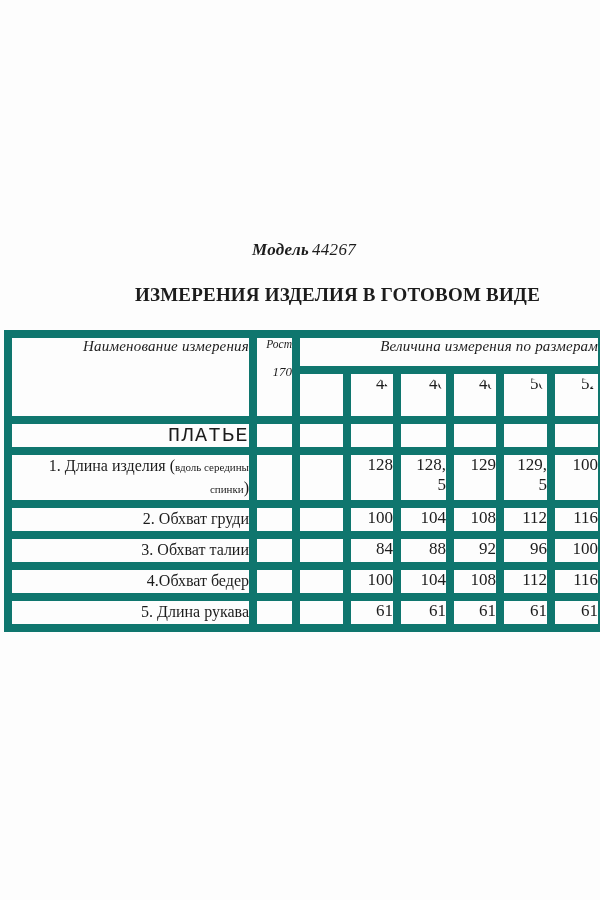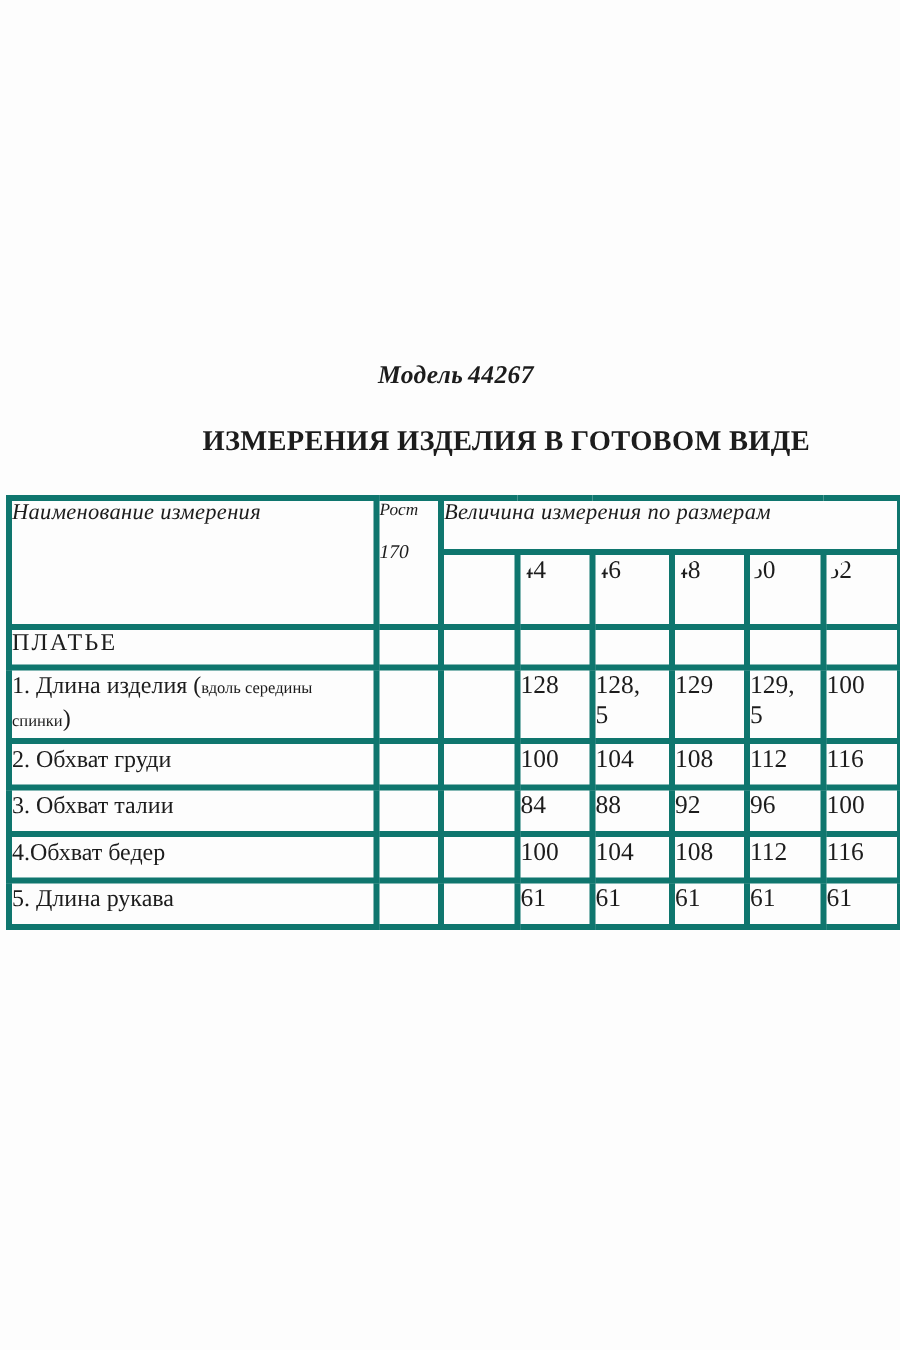--- a/index.html
+++ b/index.html
@@ -20,21 +20,21 @@
     top: 240px;
     left: 8px;
     width: 592px;
     text-align: center;
     font-size: 17px;
     font-style: italic;
     font-weight: 600;
     letter-spacing: 0.3px;
   }
   .model-title .num {
-    font-weight: bold;
+    font-weight: normal;
     margin-left: 3px;
   }
   .page-heading {
     position: absolute;
     top: 284px;
     left: 74px;
     width: 527px;
     text-align: center;
     font-size: 19px;
     font-weight: bold;
@@ -43,25 +43,25 @@
   }
   table.meas {
     position: absolute;
     top: 330px;
     left: 4px;
     width: 594px;
     border-collapse: collapse;
     table-layout: fixed;
   }
   table.meas th, table.meas td {
-    border: 4px solid #0f766e;
+    border: 8px solid #0f766e;
     vertical-align: top;
     overflow: hidden;
     font-weight: normal;
-    text-align: left;
+    text-align: right;
     padding: 0;
   }
   
   th.name-h {
     font-style: italic;
     font-weight: bold;
     font-size: 15px;
     text-align: center;
     padding: 14px 4px 0 50px;
     letter-spacing: 0.2px;
@@ -85,23 +85,24 @@
     letter-spacing: 0.2px;
   }
   th.size-h {
     font-size: 17px;
     padding: 2px 0 0 7px;
     border-radius: 23px;
   }
   
   td.section-cell {
     text-align: center;
-    font-size: 16px;
+    font-size: 20px;
     letter-spacing: 1.5px;
     padding: 3px 0 0 30px;
+    font-family: Liberation Mono, monospace;
   }
   td.name-cell {
     font-size: 16px;
     line-height: 1.4;
     padding: 2px 4px 0 5px;
   }
   td.name-cell .note { font-size: 11px; }
   td.val-cell {
     font-size: 17px;
     line-height: 1.15;

